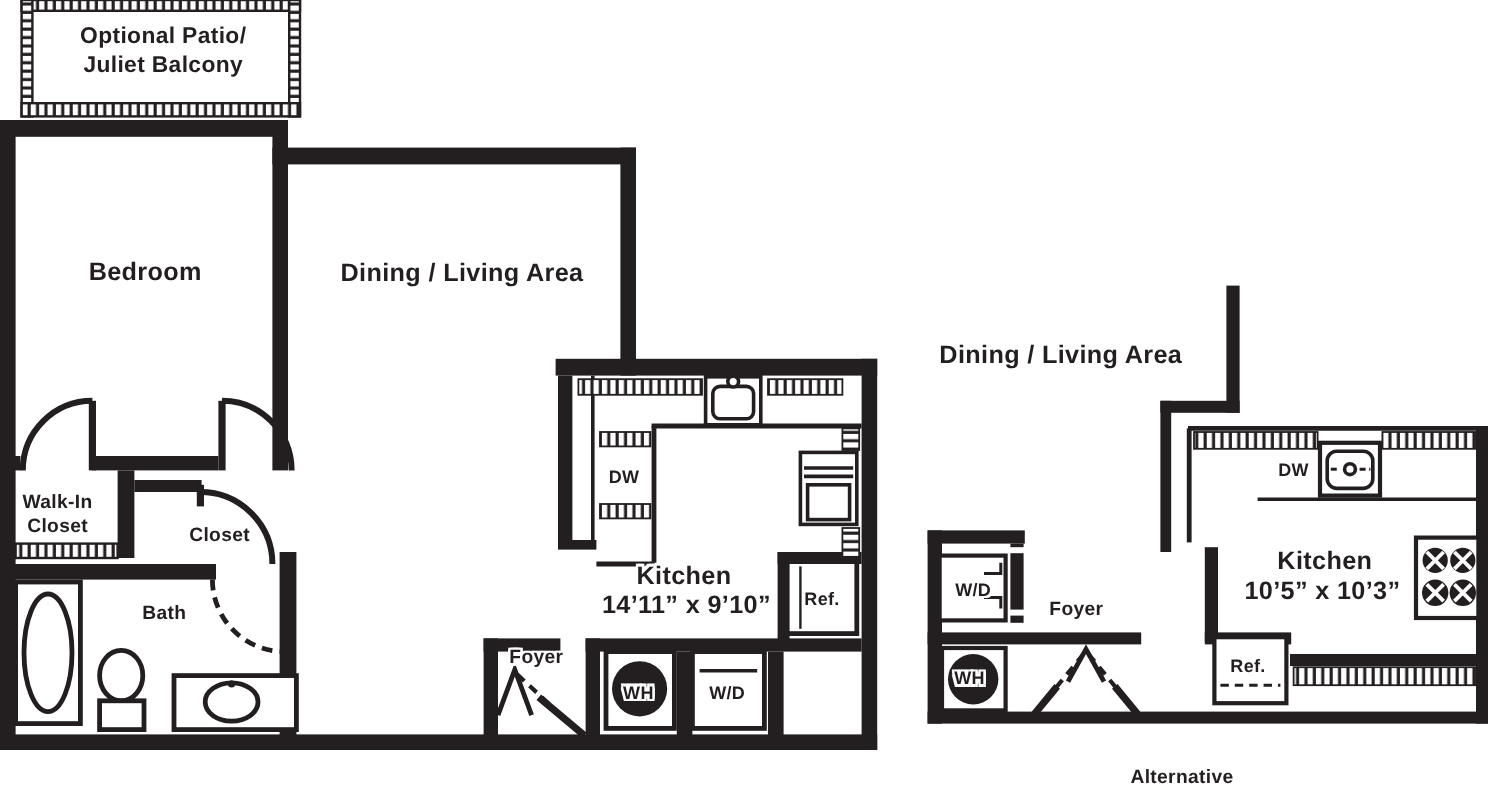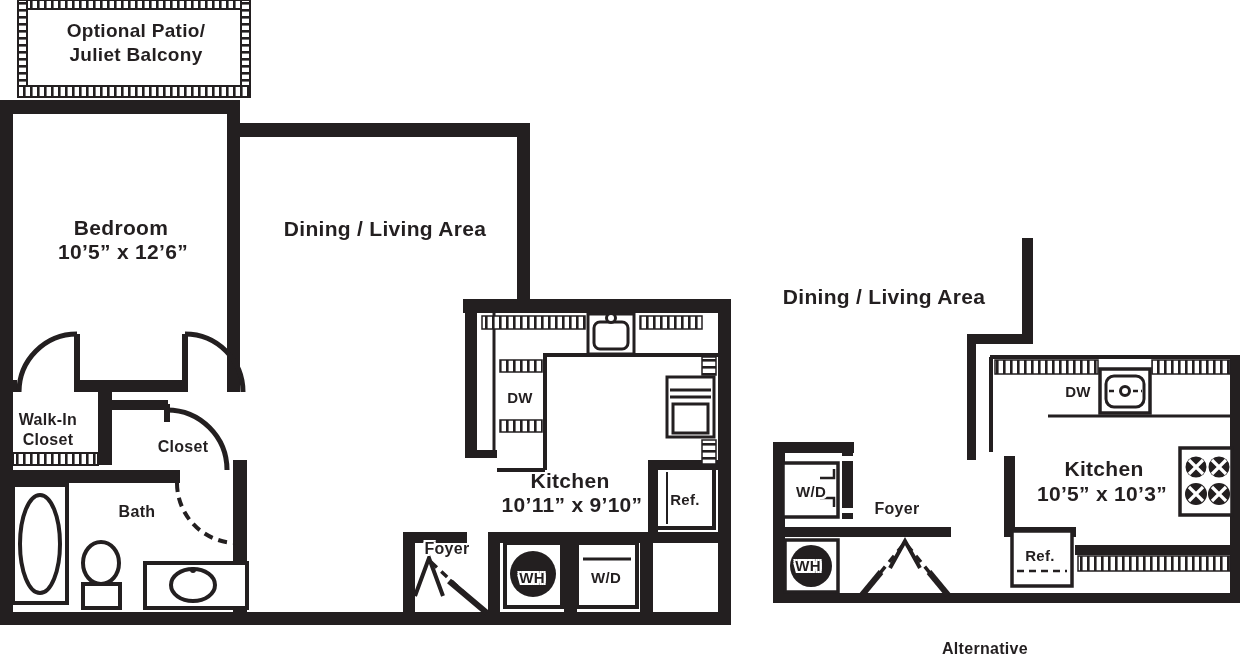--- a/index.html
+++ b/index.html
@@ -242,28 +242,27 @@
       <line x1="907" y1="545" x2="948" y2="595" stroke-width="3.5" stroke-dasharray="8 6"></line>
       <line x1="862" y1="595" x2="881" y2="572" stroke-width="6"></line>
       <line x1="948" y1="595" x2="929" y2="572" stroke-width="6"></line>
     </g>
   </g>
 </svg>
 
 <div class="lbl p-balcony">Optional Patio/
 Juliet Balcony</div>
 <div class="lbl rm p-bedroom">Bedroom</div>
-<div class="lbl rm p-bedroom-d">10’5” x 12’6”</div>
 <div class="lbl rm p-dining">Dining / Living Area</div>
 <div class="lbl p-wic">Walk-In
 Closet</div>
 <div class="lbl p-closet">Closet</div>
 <div class="lbl p-bath">Bath</div>
 <div class="lbl rm p-kitchen">Kitchen</div>
-<div class="lbl rm p-kitchen-d">10’11” x 9’10”</div>
+<div class="lbl rm p-kitchen-d">14’11” x 9’10”</div>
 <div class="lbl sm p-dw">DW</div>
 <div class="lbl sm p-ref">Ref.</div>
 <div class="lbl p-foyer">Foyer</div>
 <div class="lbl sm p-wh">WH</div>
 <div class="lbl sm p-wd">W/D</div>
 
 <div class="lbl rm p-dining2">Dining / Living Area</div>
 <div class="lbl rm p-kitchen2">Kitchen</div>
 <div class="lbl rm p-kitchen2-d">10’5” x 10’3”</div>
 <div class="lbl sm p-dw2">DW</div>

